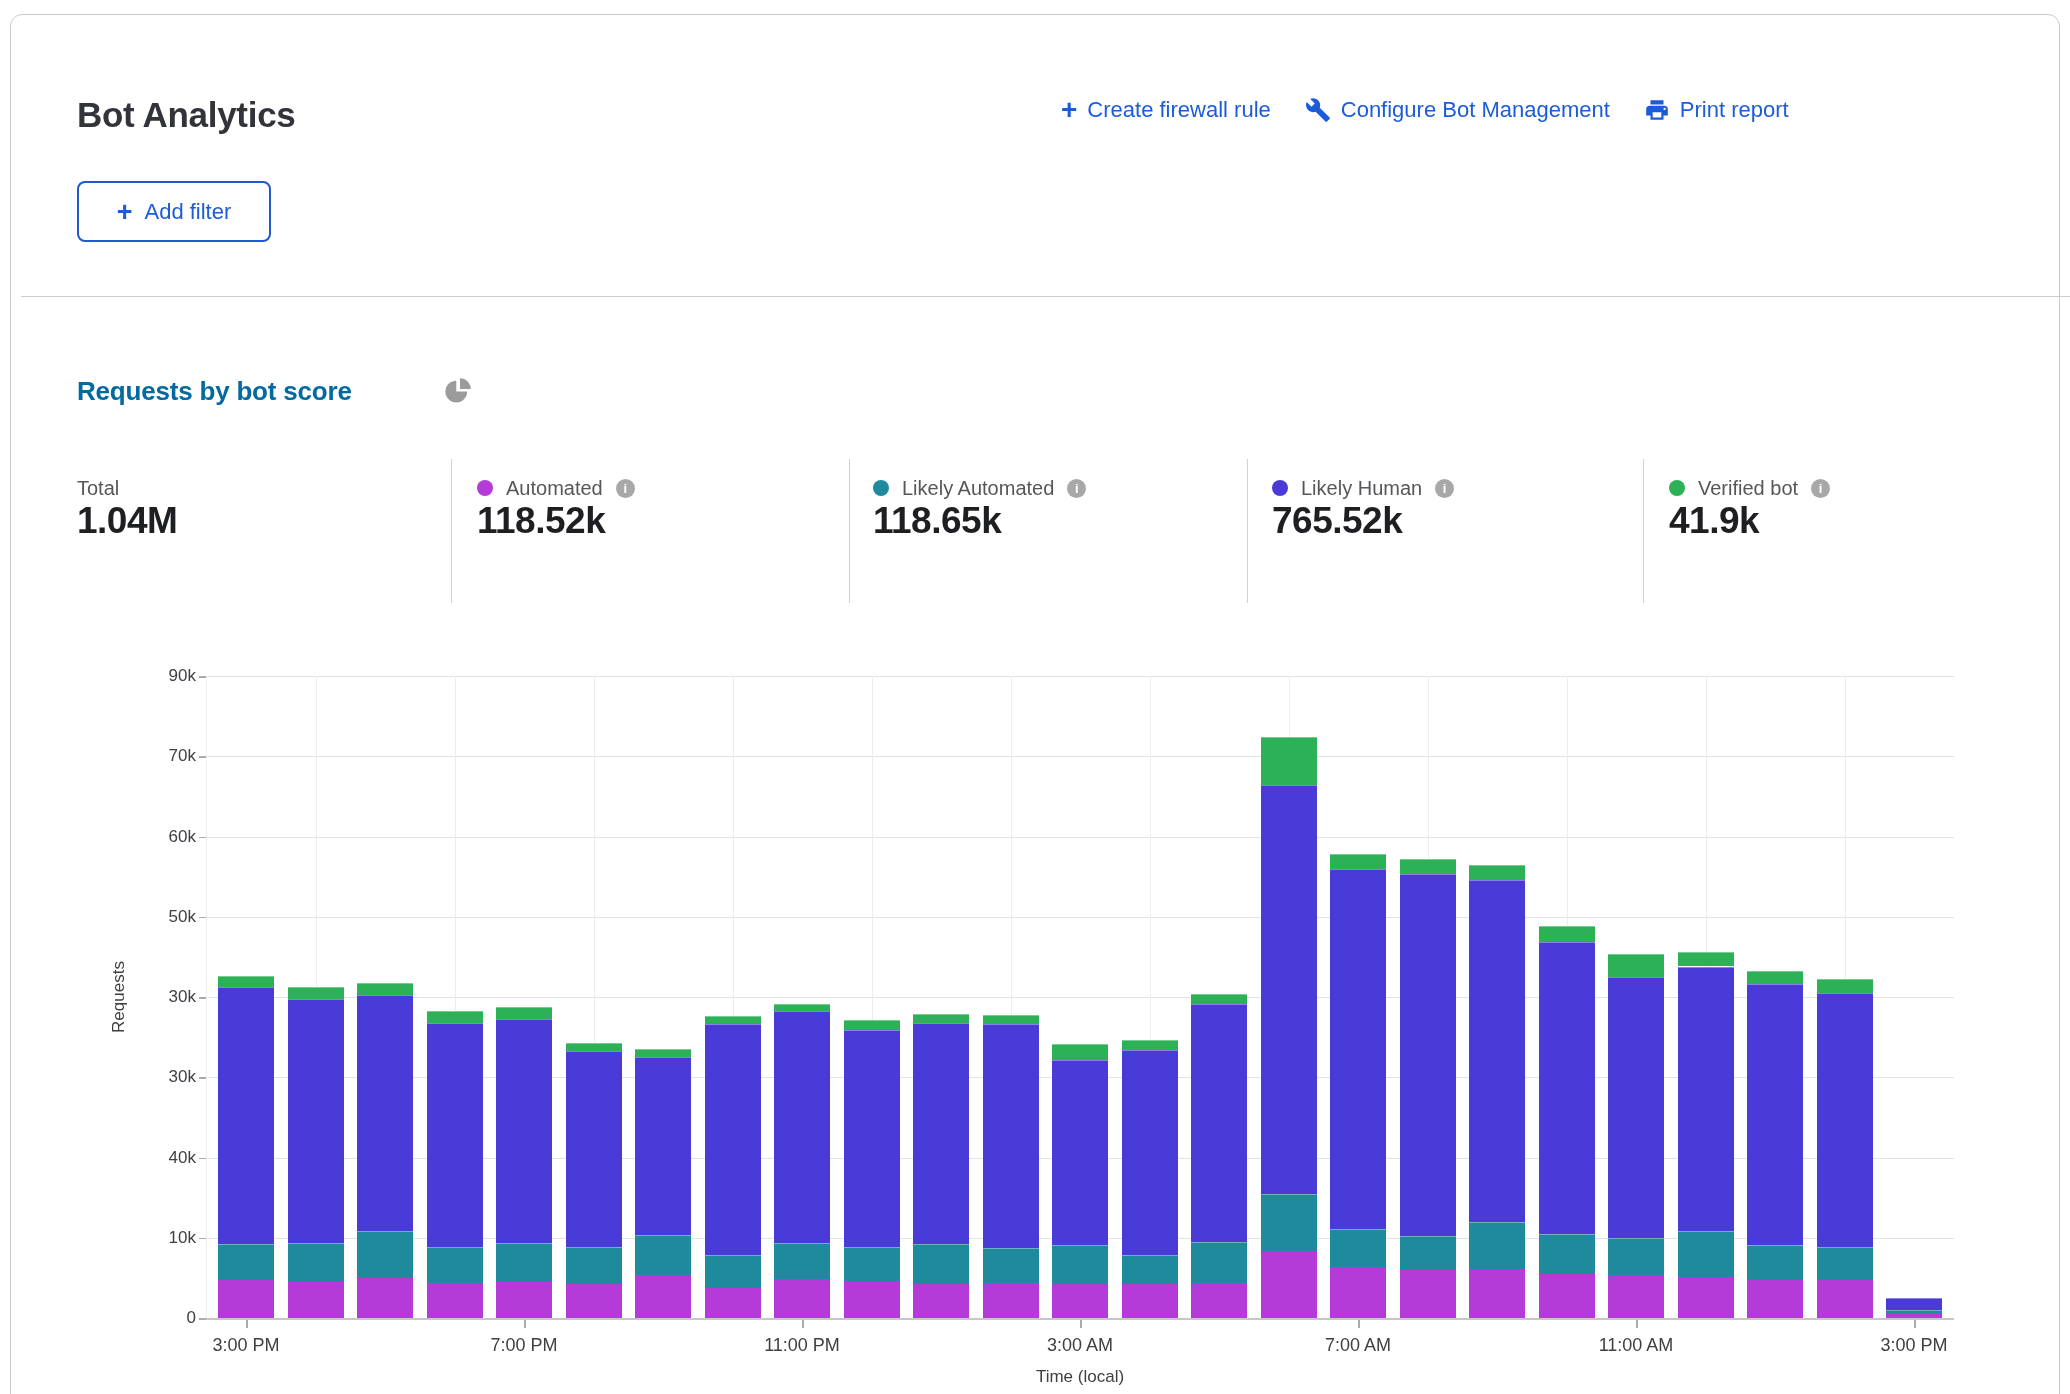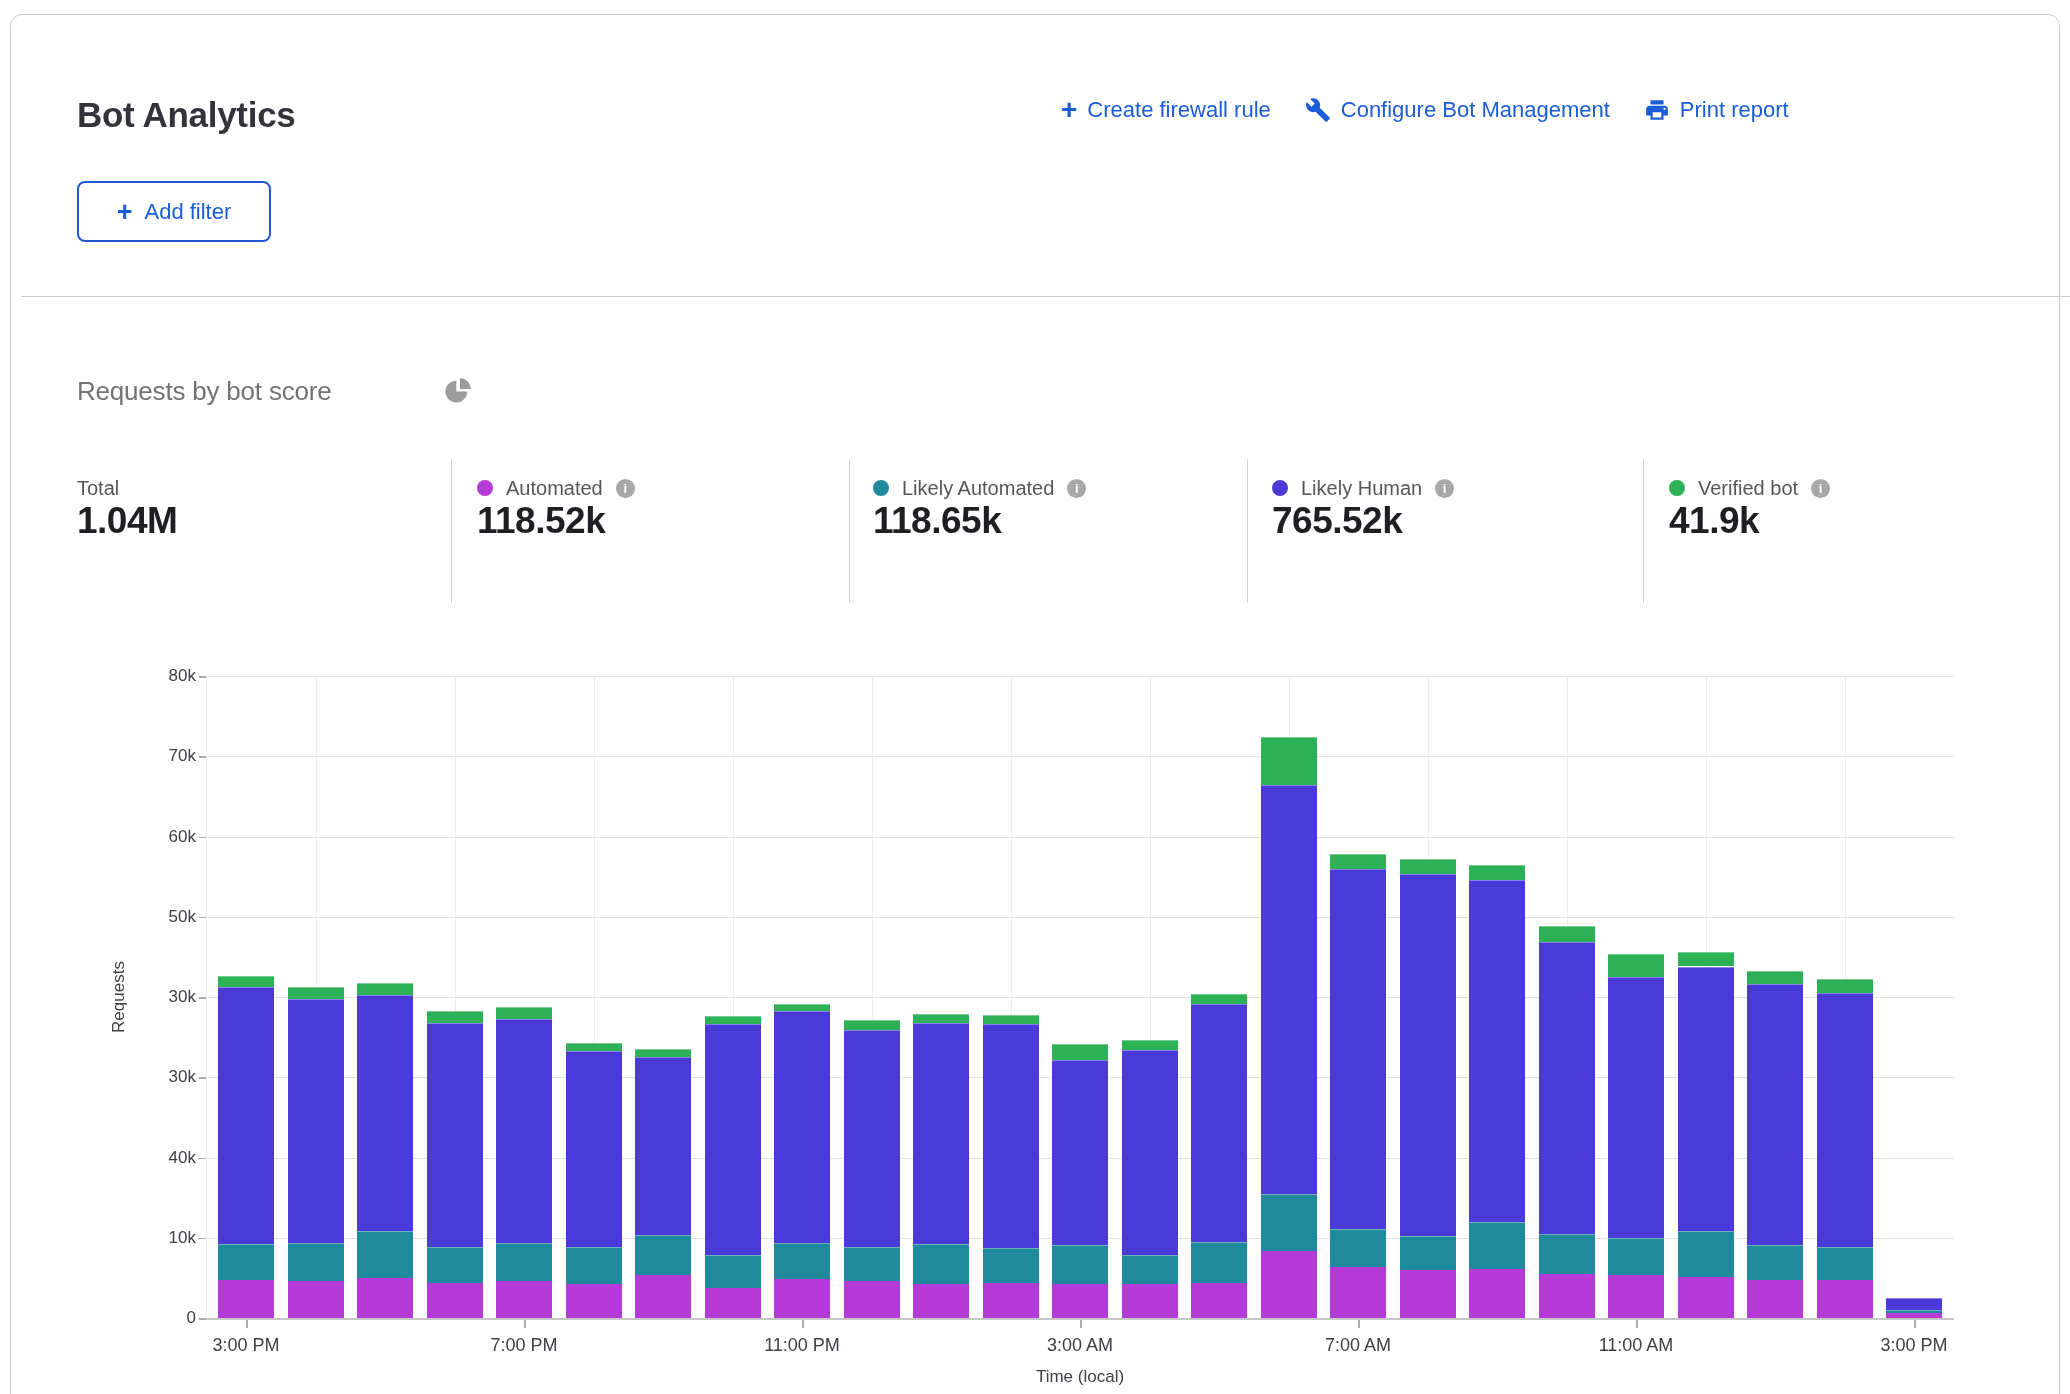--- a/index.html
+++ b/index.html
@@ -25,21 +25,21 @@
   .dropdown { position:absolute; left:1676px; top:160px; width:310px; height:66px;
           border:2px solid #8c8c8c; border-radius:8px; background:#fff; display:flex;
           align-items:center; padding:0 26px; cursor:pointer; }
   .dropdown .dd-label { font-size:24px; color:#2f2f2f; }
   .caret { margin-left:auto; width:0; height:0; border-left:10px solid transparent;
           border-right:10px solid transparent; border-top:12px solid #55585c; }
 
   .header-divider { position:absolute; left:10px; top:281px; width:2050px; height:1px; background:#cccccc; }
 
   
-  .section-title { position:absolute; left:66px; top:361px; font-size:26px; font-weight:400; color:#737373; letter-spacing:-0.2px; }
+  .section-title { position:absolute; left:66px; top:361px; font-size:26px; font-weight:700; color:#0369a1; letter-spacing:-0.2px; }
   .pie-icon { position:absolute; left:432px; top:362px; width:29px; height:29px; }
   .pie-icon path { fill:#9b9b9b; }
 
   
   .stat { position:absolute; }
   .stat-label-row { display:flex; align-items:center; gap:13px; height:24px; }
   .stat-label { font-size:20px; color:#56575b; white-space:nowrap; }
   .stat-value { font-size:37px; font-weight:700; color:#1e1f23; letter-spacing:-0.5px; }
   .dot { width:16px; height:16px; border-radius:50%; flex:0 0 auto; }
   .info-icon { width:19px; height:19px; border-radius:50%; background:#a8a8a8; color:#fff;
@@ -170,21 +170,21 @@
         <div class="ytick-mark" style="left: 188px; top: 901.75px;"></div>
         <div class="ytick-label" style="left: 115px; top: 891.75px;">50k</div>
         <div class="gridline-h" style="left: 195px; top: 821.5px; width: 1748px;"></div>
         <div class="ytick-mark" style="left: 188px; top: 821.5px;"></div>
         <div class="ytick-label" style="left: 115px; top: 811.5px;">60k</div>
         <div class="gridline-h" style="left: 195px; top: 741.25px; width: 1748px;"></div>
         <div class="ytick-mark" style="left: 188px; top: 741.25px;"></div>
         <div class="ytick-label" style="left: 115px; top: 731.25px;">70k</div>
         <div class="gridline-h" style="left: 195px; top: 661px; width: 1748px;"></div>
         <div class="ytick-mark" style="left: 188px; top: 661px;"></div>
-        <div class="ytick-label" style="left: 115px; top: 651px;">80k</div>
+        <div class="ytick-label" style="left: 115px; top: 651px;">90k</div>
         <div class="gridline-v" style="left: 195px; top: 661px; height: 642px;"></div>
         <div class="gridline-v" style="left: 304.5px; top: 661px; height: 642px;"></div>
         <div class="gridline-v" style="left: 443.5px; top: 661px; height: 642px;"></div>
         <div class="gridline-v" style="left: 582.5px; top: 661px; height: 642px;"></div>
         <div class="gridline-v" style="left: 721.5px; top: 661px; height: 642px;"></div>
         <div class="gridline-v" style="left: 860.5px; top: 661px; height: 642px;"></div>
         <div class="gridline-v" style="left: 999.5px; top: 661px; height: 642px;"></div>
         <div class="gridline-v" style="left: 1138.5px; top: 661px; height: 642px;"></div>
         <div class="gridline-v" style="left: 1277.5px; top: 661px; height: 642px;"></div>
         <div class="gridline-v" style="left: 1416.5px; top: 661px; height: 642px;"></div>

